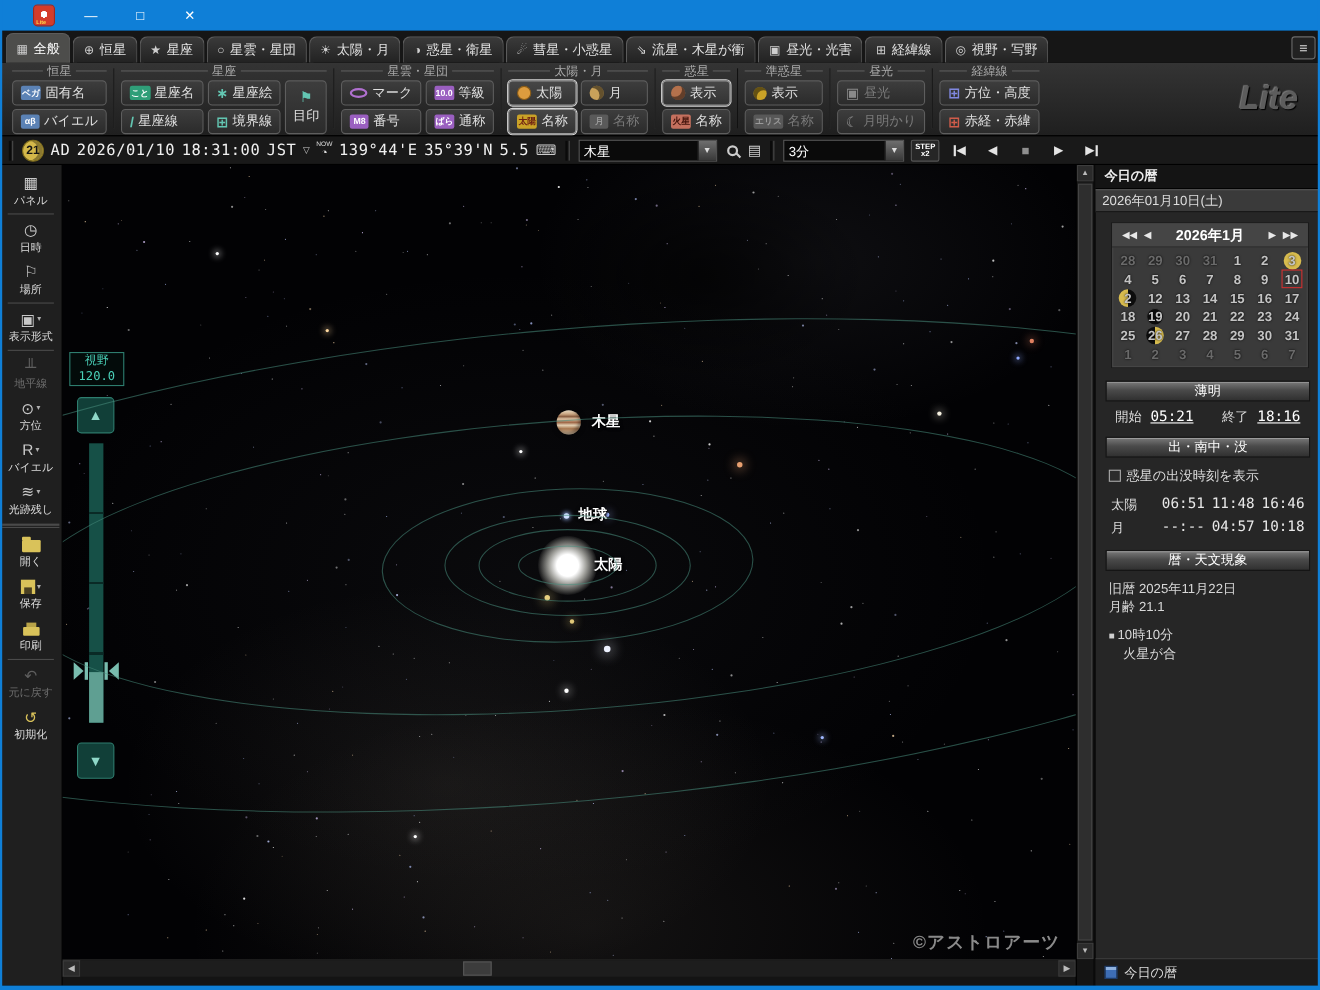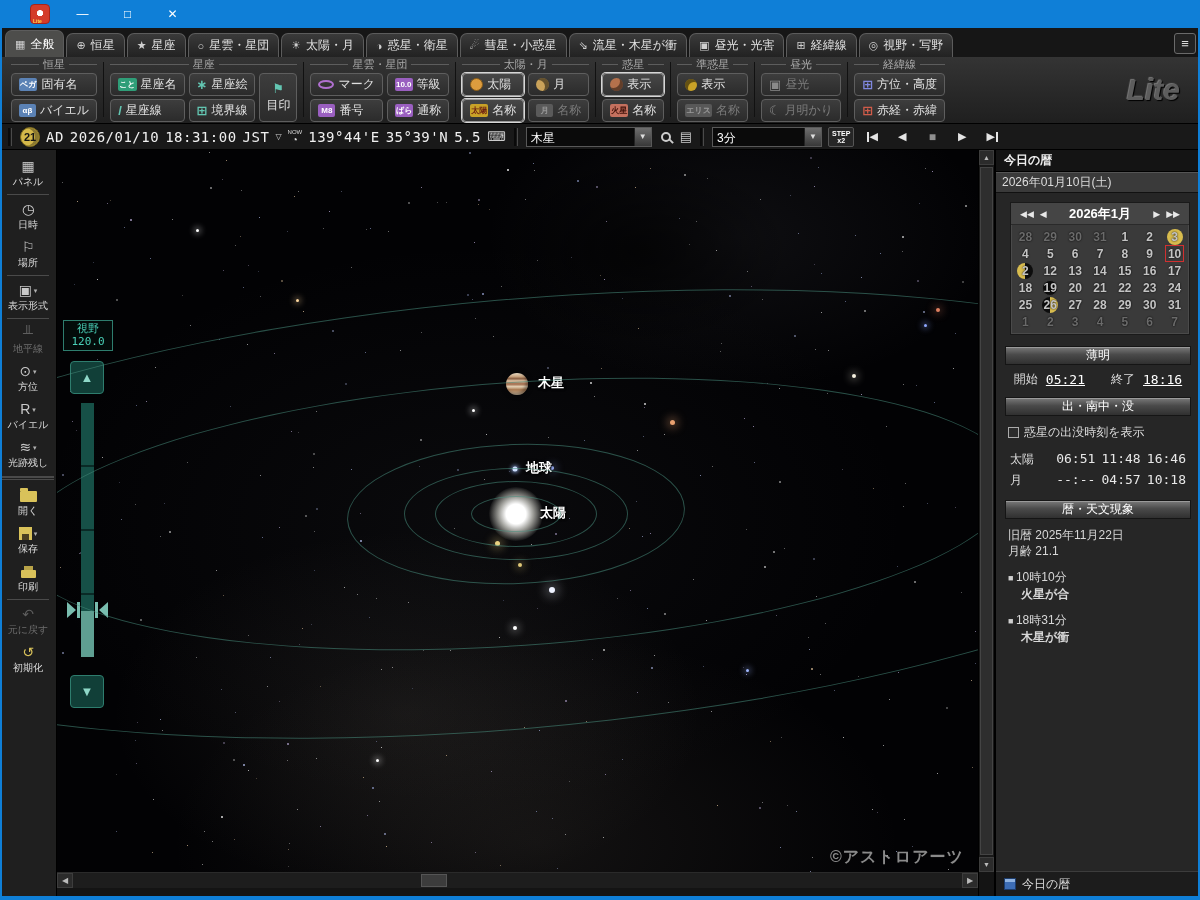--- a/index.html
+++ b/index.html
@@ -164,21 +164,21 @@
   .tw-val { color:#fff; text-decoration:underline; font-family:"DejaVu Sans Mono",monospace; font-size:13px; }
   .chk-row { display:flex; align-items:center; gap:5px; color:#ddd; font-size:12px; margin:4px 0 2px 12px; }
   .chk-box { width:11px; height:11px; background:#2c2c2c; border:1px solid #ababab; }
   .rs-table { margin:6px 14px 0 14px; }
   .rs-row { display:grid; grid-template-columns:40px 1fr 1fr 1fr; color:#e8e8e8; font-size:13px; padding:2px 0; }
   .rs-row .rs-name { font-size:12px; color:#ddd; }
   .rs-row .rs-t { text-align:right; font-family:"DejaVu Sans Mono",monospace; }
   .ph-body { margin:4px 0 0 12px; color:#d8d8d8; font-size:12px; line-height:16px; }
   .ph-ev { margin-top:10px; }
   .ph-ev-time::before { content:"■ "; font-size:9px; color:#cfcfcf; }
-  .ph-ev-desc { padding-left:13px;font-weight:bold; }
+  .ph-ev-desc { padding-left:13px; }
   .rp-fill { flex:1; }
   .bt-row { height:25px; display:flex; align-items:center; gap:6px; padding-left:8px; color:#ddd; font-size:12px; background:#1c1c1c; border-top:1px solid #3c3c3c; }
   .bt-row.active { background:linear-gradient(180deg,#57719f,#2c4878); border:1px solid #7e9cc8; color:#fff; }
   .bt-ic-cal { width:12px; height:12px; background:linear-gradient(180deg,#8fb2e0 30%,#3d6db5 30%); border:1px solid #1d3d6d; }
   .bt-ic-guide { width:12px; height:12px; border-radius:50%; background:linear-gradient(135deg,#9ec0ea 40%,#2a4a80 60%); border:1px solid #1d3d6d; }
 </style>
 </head>
 <body>
 
 <div class="edge edge-l"></div>
@@ -1153,24 +1153,20 @@
         <span>旧暦</span>&nbsp;<span>2025年11月22日</span>
       </div>
       <div>
         <span>月齢</span>&nbsp;<span>21.1</span>
       </div>
       <div id="ph-events">
           <div class="ph-ev">
             <div class="ph-ev-time">10時10分</div>
             <div class="ph-ev-desc">火星が合</div>
           </div>
-          <div class="ph-ev">
-            <div class="ph-ev-time">18時31分</div>
-            <div class="ph-ev-desc">木星が衝</div>
-          </div>
         </div>
     </div>
 
     <div class="rp-fill"></div>
     <div id="bottom-tabs">
         <div class="bt-row">
           <span class="bt-ic-cal"></span>
           <span>今日の暦</span>
         </div>
       </div>

